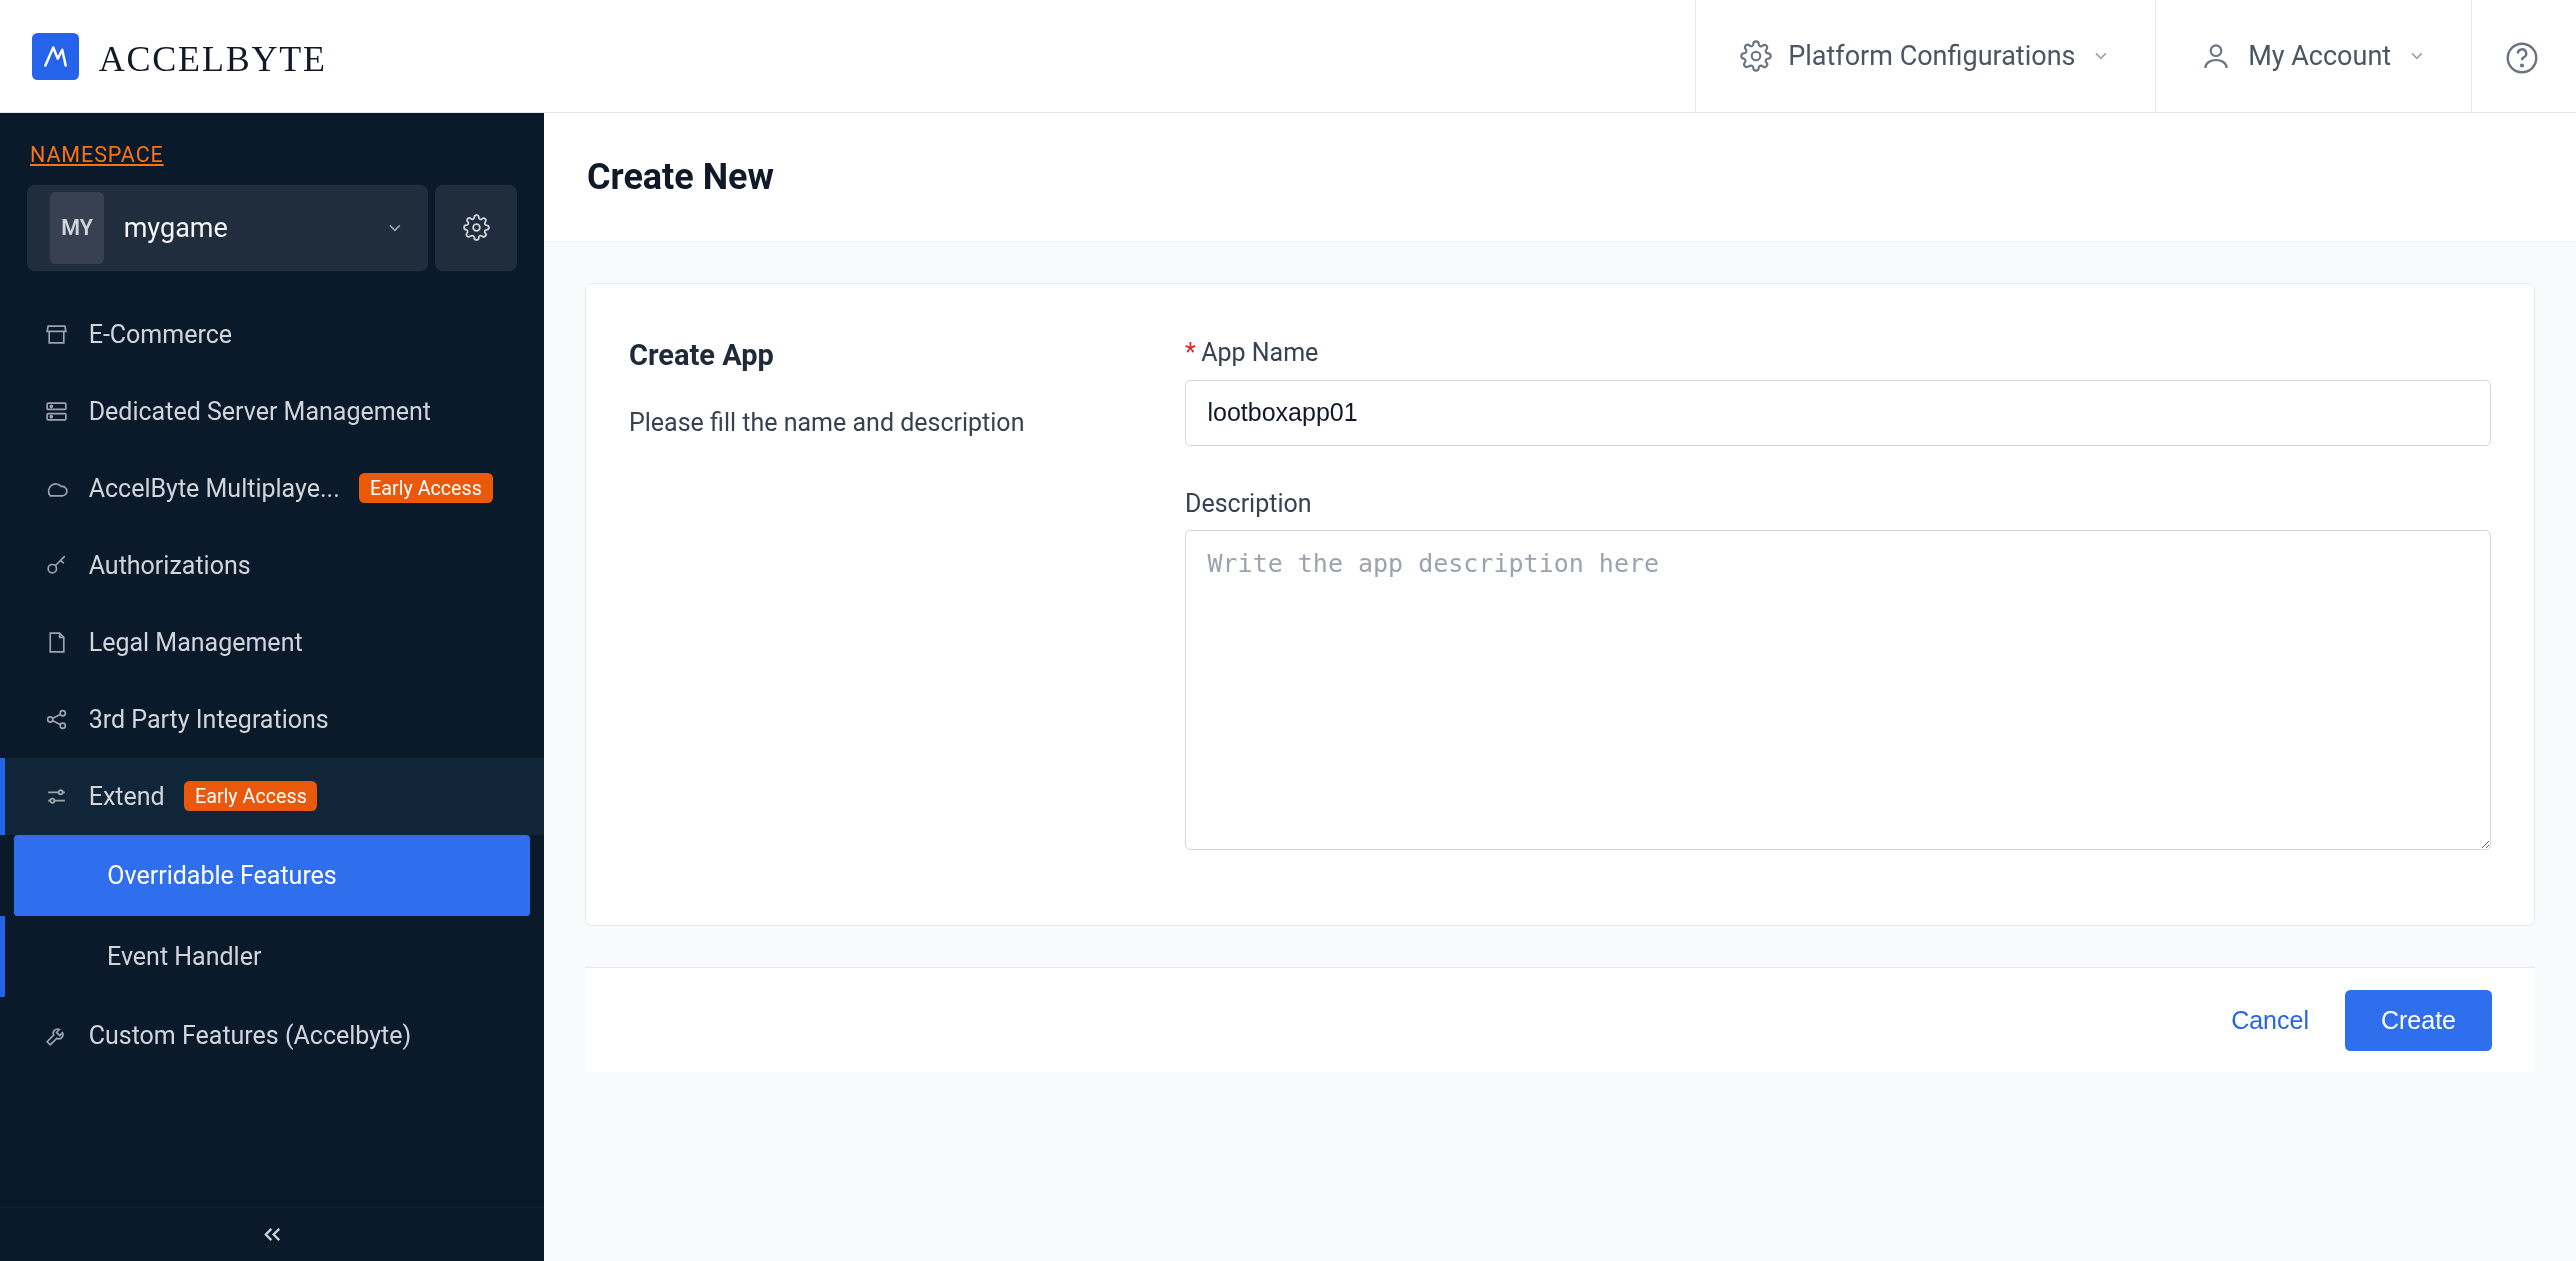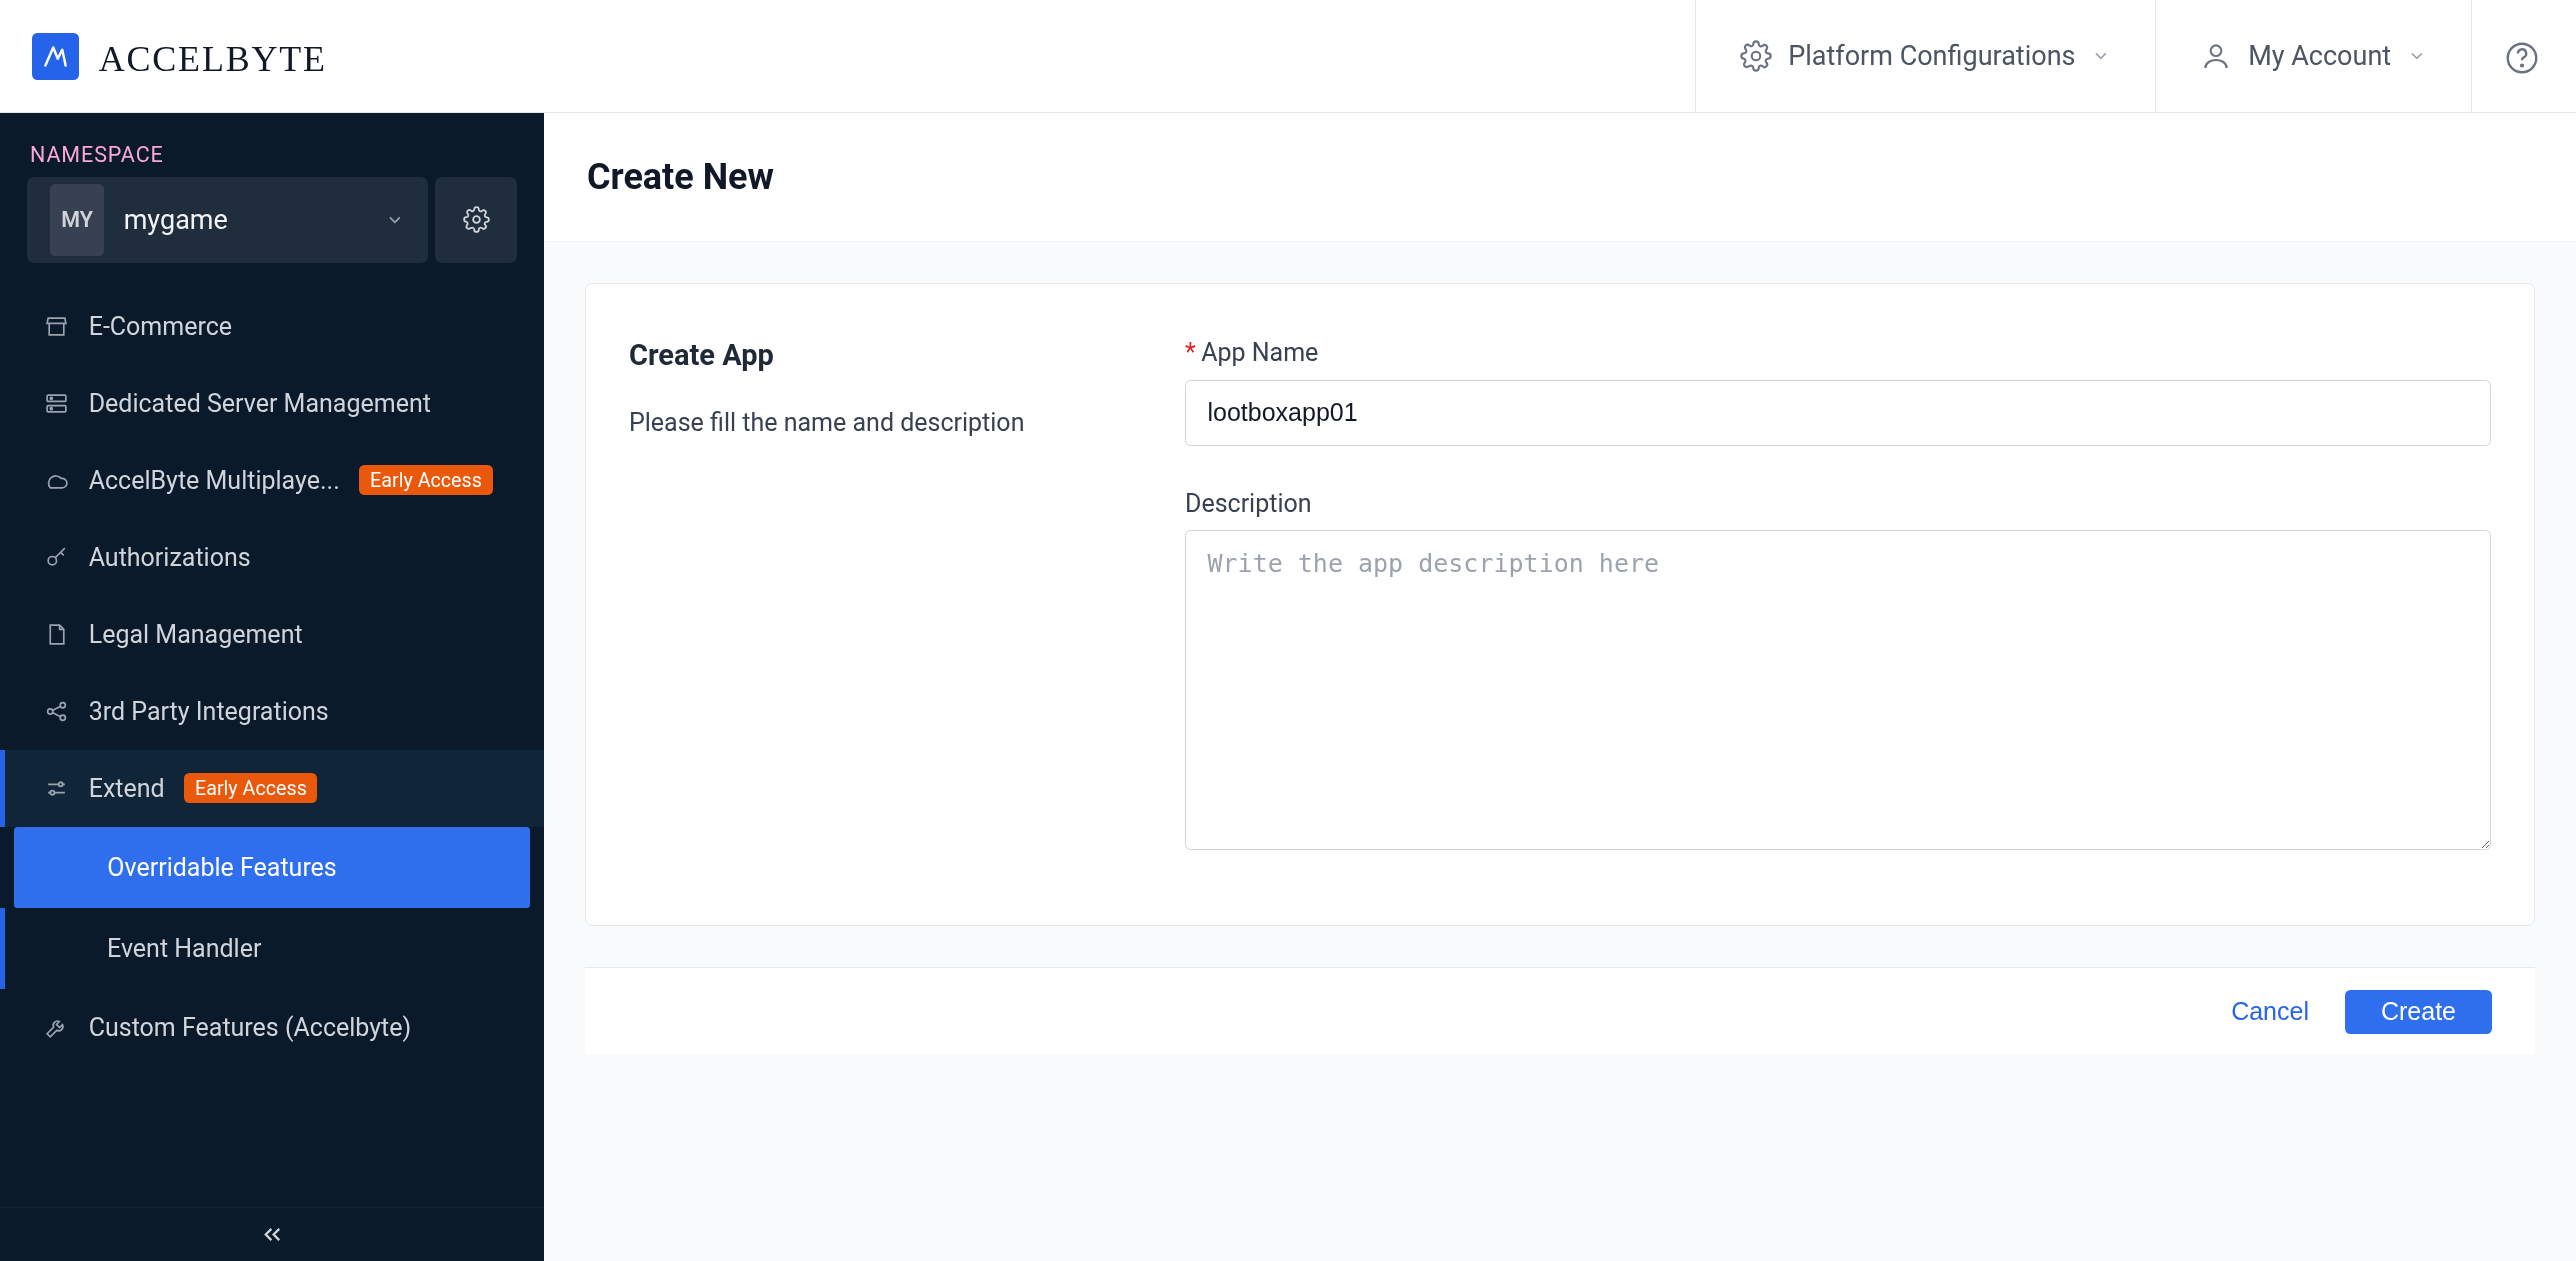--- a/index.html
+++ b/index.html
@@ -18,21 +18,21 @@
   .help-btn { width: 98px; justify-content:center; }
 
   
   .body { flex: 1; display: flex; min-height: 0; }
 
   
   .sidebar { width: 544px; background: #0b1a2b; color: #e5e7eb; display: flex; flex-direction: column; position: relative; }
   .sb-scroll { flex:1; overflow-y:auto; padding-top: 19.7px; }
   .sb-scroll::-webkit-scrollbar { width: 9px; }
   .sb-scroll::-webkit-scrollbar-thumb { background: #374151; border-radius: 4.5px; }
-  .ns-label { font-size: 21.5px; color: #f9a8d4; letter-spacing: 0.9px; padding: 9px 30px 10px; }
+  .ns-label { font-size: 21.5px; color: #f97316; letter-spacing: 0.9px; padding: 9px 30px 18px; text-decoration: underline; }
   .ns-row { display:flex; gap: 7.2px; padding: 0 27px 16px; }
   .ns-select { flex:1; height: 86px; background: #1f2d3d; border-radius: 7.2px; display:flex; align-items:center; padding: 0 23px; gap: 19.7px; cursor:pointer; }
   .ns-badge { width: 54px; height: 72px; background: #374151; border-radius: 5.4px; display:flex; align-items:center; justify-content:center; font-size: 21.5px; color:#d1d5db; font-weight:600; }
   .ns-name { font-size: 27px; color: #f3f4f6; flex:1; }
   .ns-gear-btn { width: 82px; height: 86px; background: #1f2d3d; border-radius: 7.2px; display:flex; align-items:center; justify-content:center; cursor:pointer; }
   .ns-gear-btn .ic { width:27px; height:27px; color:#d1d5db; }
   .ns-select .chev { width:19.7px; height:19.7px; color:#9ca3af; }
 
   .nav { padding: 9px 0; }
   .nav-item { display:flex; align-items:center; gap: 19.7px; height: 77px; padding: 0 36px 0 39px; color:#d1d5db; font-size: 25px; cursor:pointer; border-left: 5.4px solid transparent; }
@@ -61,21 +61,21 @@
   .card-right { flex:1; }
   .field { margin-bottom: 43px; }
   .field-label { font-size: 25px; margin-bottom: 12.5px; color:#374151; }
   .req { color:#dc2626; margin-right: 5.4px; }
   .text-input { width:100%; height: 66px; border:0.9px solid #d1d5db; border-radius:5.4px; padding: 0 21.5px; font-size: 25px; color:#111827; }
   .textarea { width:100%; height: 320px; border:0.9px solid #d1d5db; border-radius:5.4px; padding: 18px 21.5px; font-size: 25px; color:#111827; resize: both; }
   .textarea::placeholder { color:#9ca3af; }
 
   .footer-bar { background:#fff; border-top:0.9px solid #e5e7eb; padding: 21.5px 43px; display:flex; justify-content:flex-end; gap: 36px; align-items:center; margin-top: 41px; }
   .btn-link { color:#2563eb; font-size:25px; background:none; border:none; cursor:pointer; }
-  .btn-primary { background:#2f6fed; color:#fff; font-size:25px; border:none; border-radius:5.4px; height: 44px; padding: 0 36px; cursor:pointer; }
+  .btn-primary { background:#2f6fed; color:#fff; font-size:25px; border:none; border-radius:5.4px; height: 61px; padding: 0 36px; cursor:pointer; }
 
   svg { display:block; }
 </style>
 </head>
 <body>
 
 <div class="topbar">
   <div class="brand">
     <div class="brand-logo">
       <svg viewBox="0 0 24 24" width="27" height="27" fill="none" stroke="#fff" stroke-width="2.2" stroke-linecap="round" stroke-linejoin="round">

